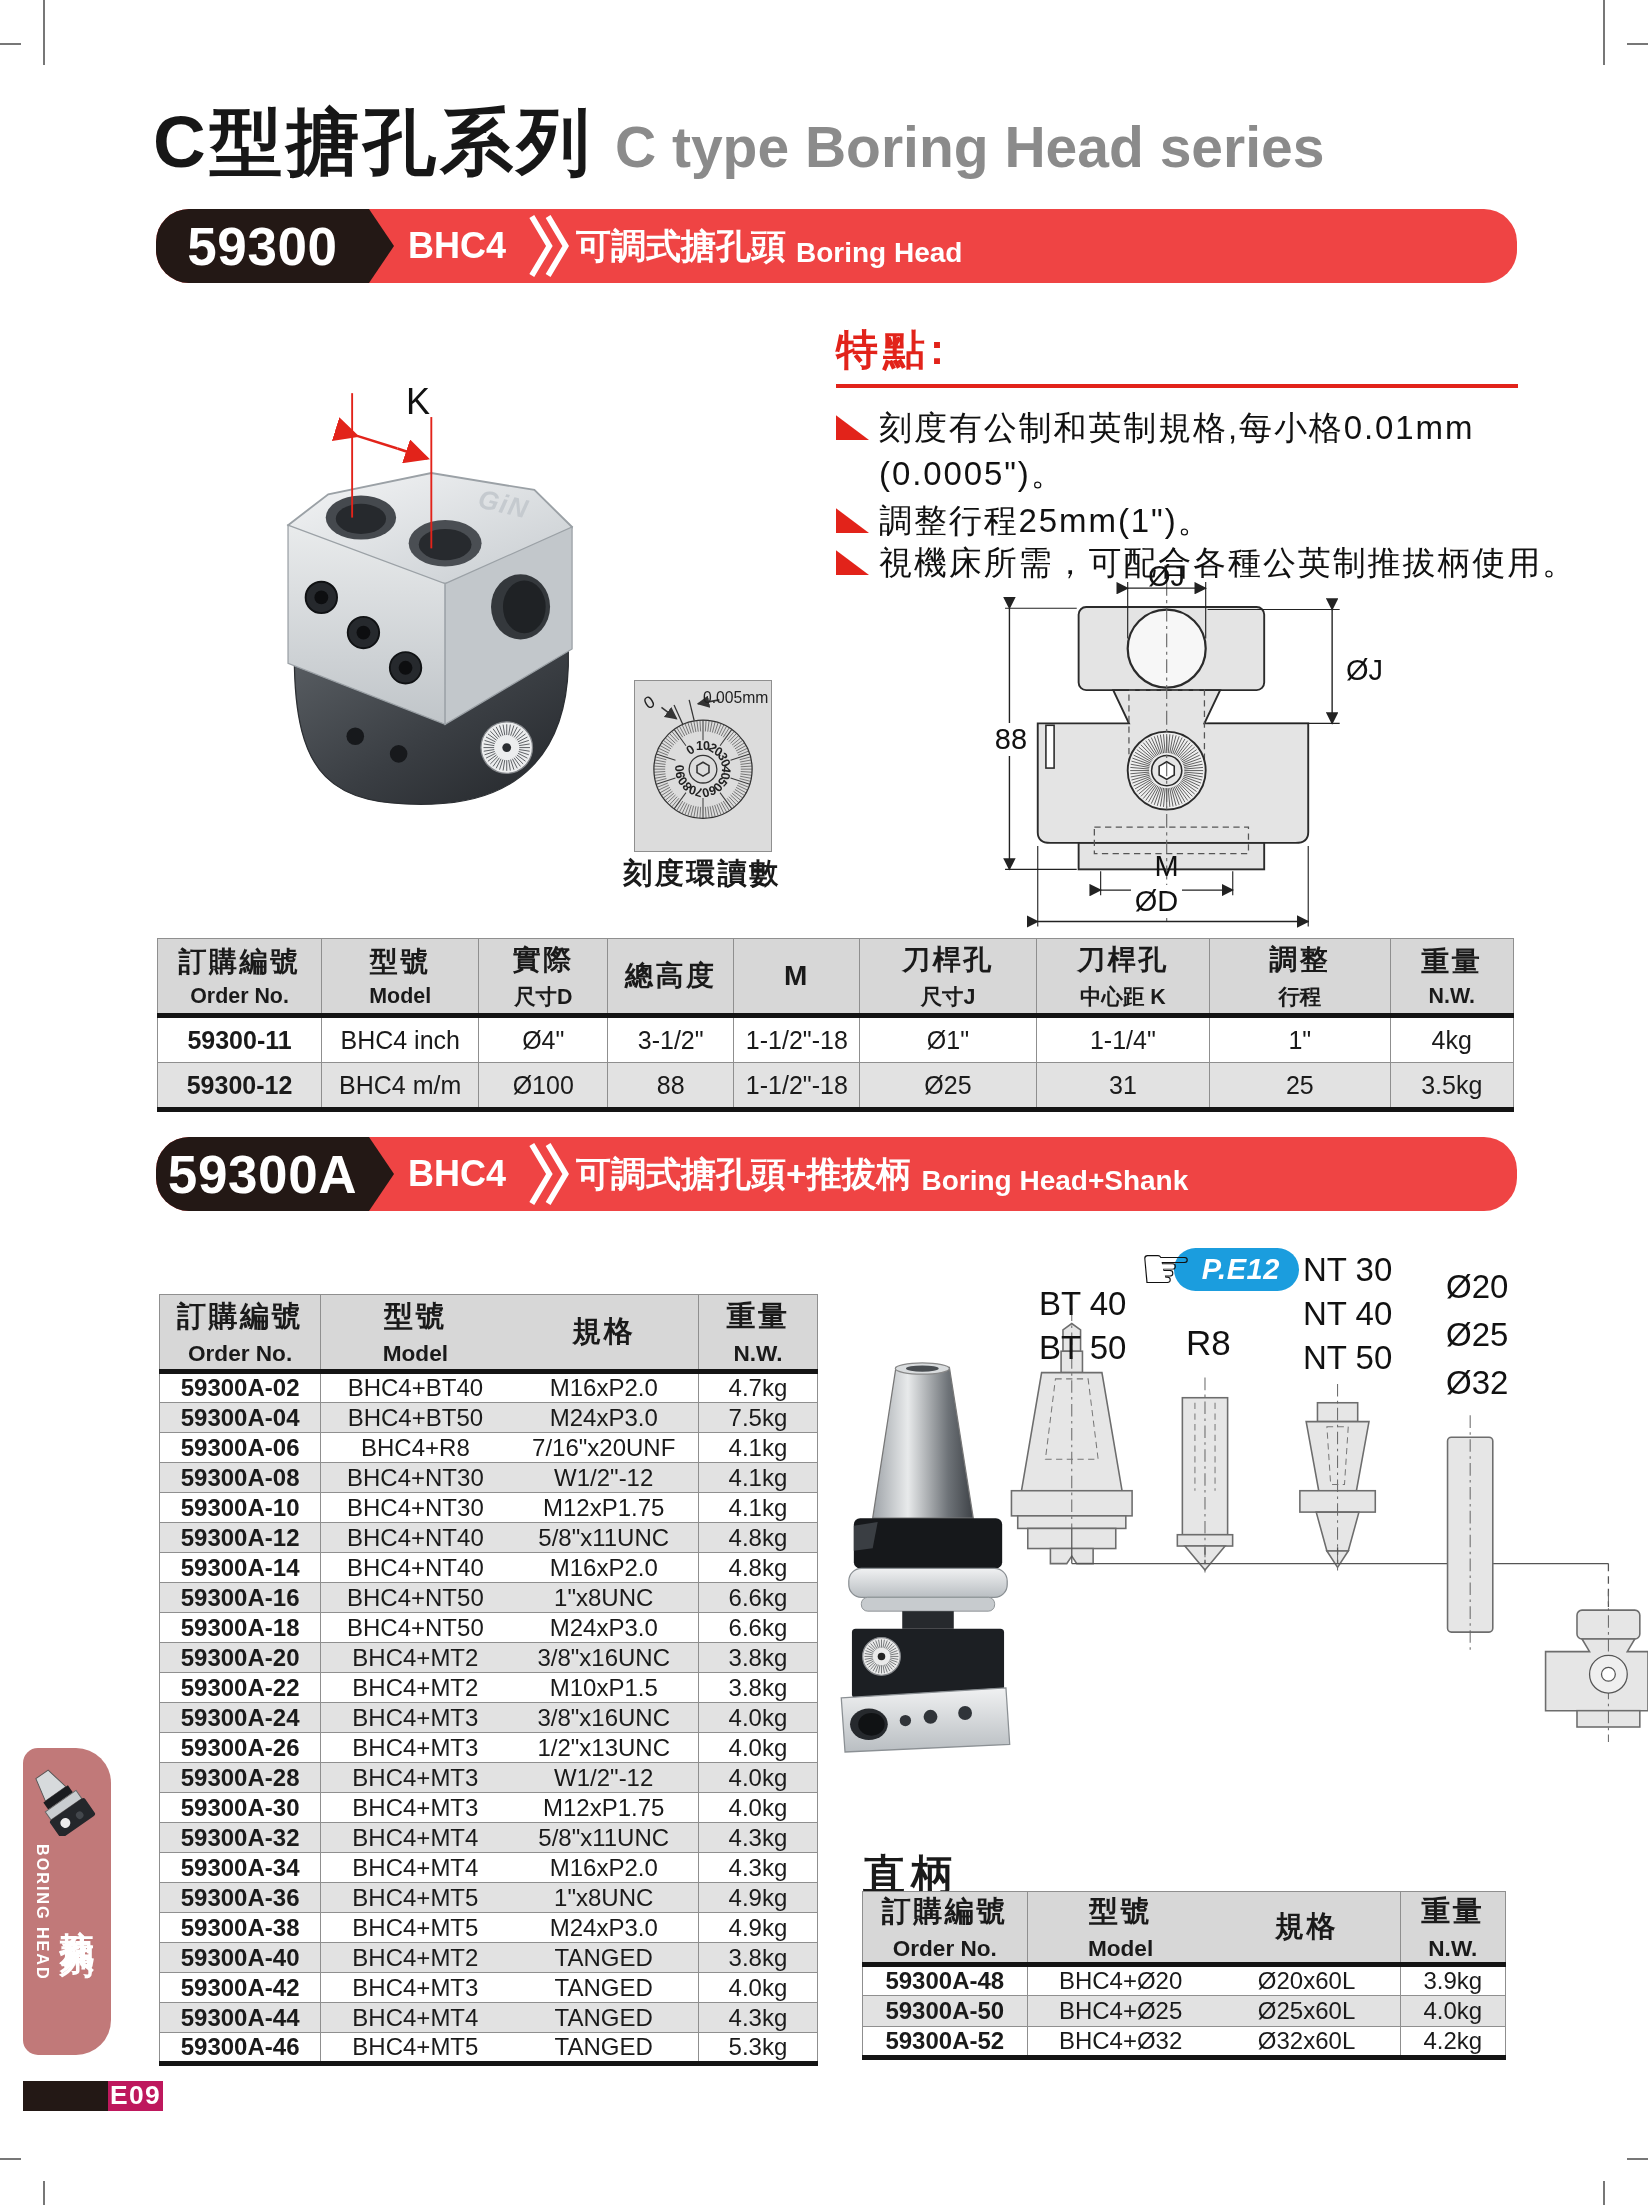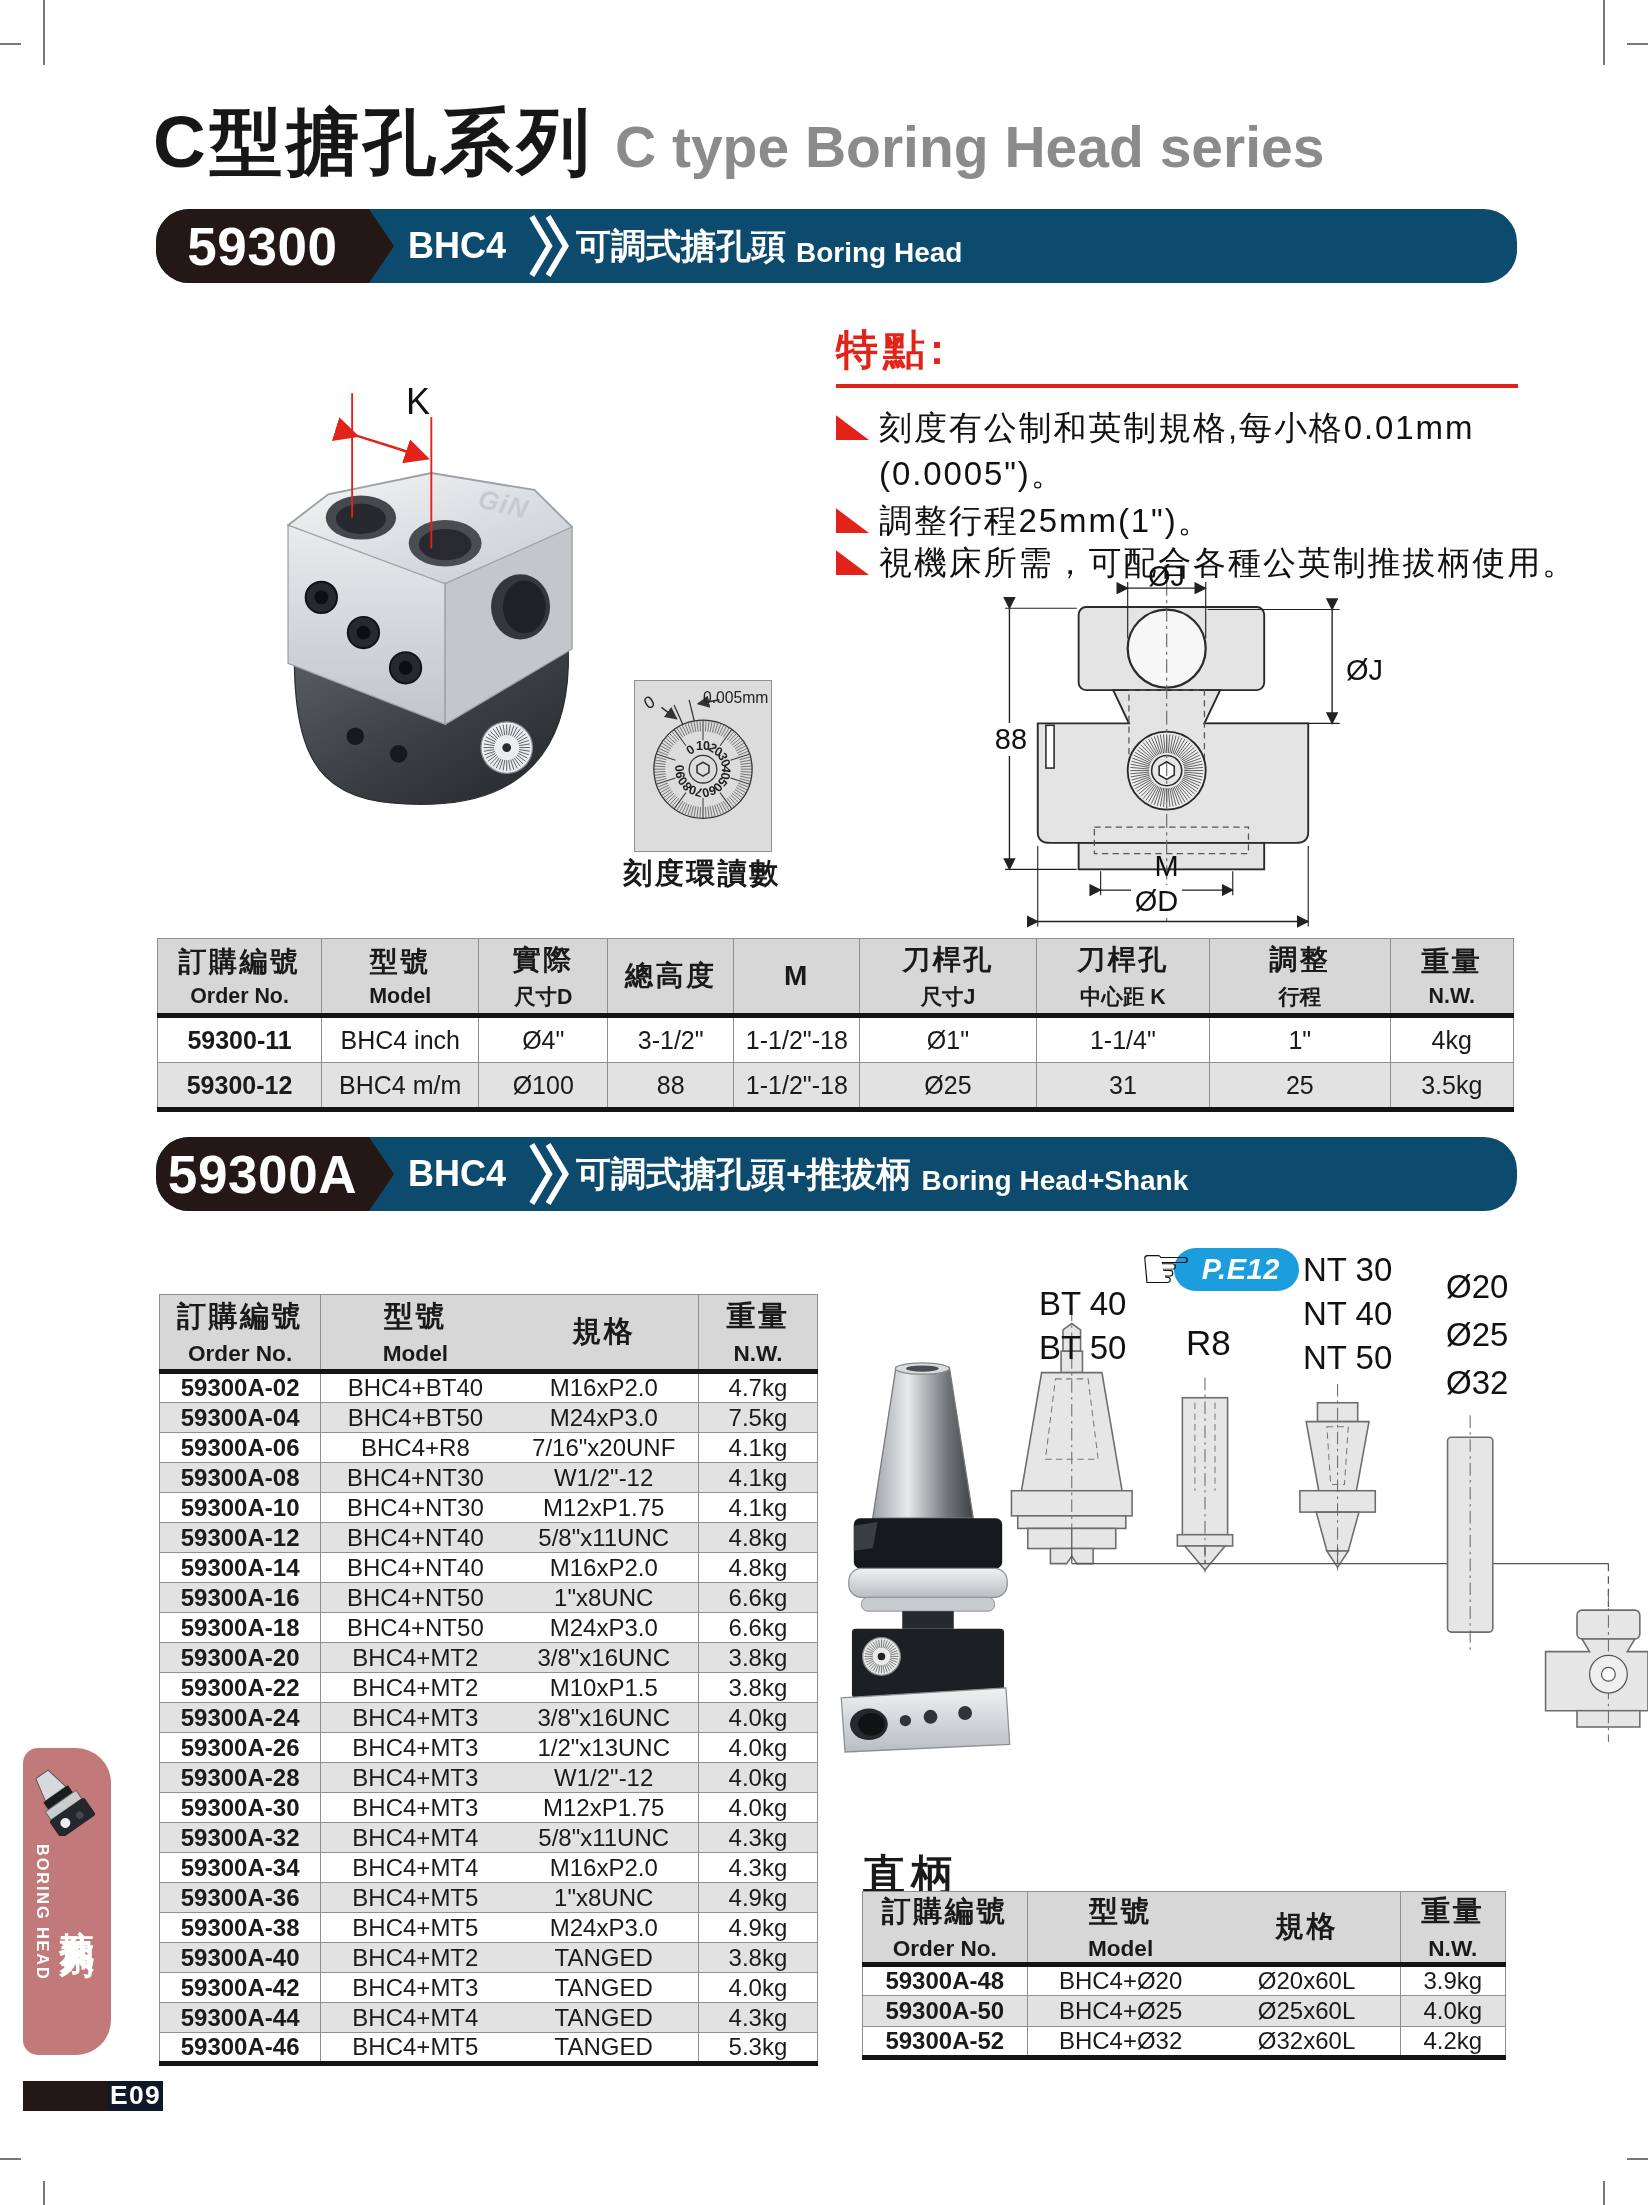--- a/index.html
+++ b/index.html
@@ -9,21 +9,21 @@
 
   
   .crop{position:absolute;background:#777;}
 
   
   #title-row{left:153px;top:94px;display:flex;align-items:baseline;white-space:nowrap;}
   #title-zh{font-size:73px;font-weight:bold;letter-spacing:3.8px;color:#171717;}
   #title-en{font-size:57px;font-weight:bold;color:#8b8b8b;margin-left:21.4px;}
 
   
-  .banner{position:absolute;left:156px;width:1361px;height:74px;background:#0c4a6e;border-radius:33px;}
+  .banner{position:absolute;left:156px;width:1361px;height:74px;background:#ef4444;border-radius:33px;}
   .b-black{position:absolute;left:0;top:0;bottom:0;width:213px;background:#231815;border-radius:33px 0 0 33px;
            display:flex;align-items:center;justify-content:center;}
   .b-black::after{content:"";position:absolute;left:100%;top:0;
            border-top:37px solid transparent;border-bottom:37px solid transparent;border-left:25px solid #231815;}
   .b-code{color:#fff;font-size:53px;font-weight:bold;letter-spacing:0.6px;}
   .b-model{position:absolute;left:252px;top:0;height:100%;display:flex;align-items:center;
            color:#fff;font-size:36px;font-weight:bold;}
   .b-chev{position:absolute;left:372px;top:5px;}
   .b-title{position:absolute;left:420px;top:0;height:100%;display:flex;align-items:baseline;white-space:nowrap;}
   .b-title .zh{font-size:35px;font-weight:bold;color:#fff;align-self:center;}
@@ -94,21 +94,21 @@
 
   
   #sidebar{left:22.6px;top:1748px;width:88px;height:307px;background:#C17979;border-radius:15px 35px 35px 15px;
            display:flex;flex-direction:column;align-items:center;}
   #side-text{display:flex;flex-direction:row;align-items:center;margin-top:8.8px;}
   #side-en{writing-mode:vertical-rl;text-orientation:sideways;font-size:16.3px;font-weight:bold;color:#fff;letter-spacing:1.9px;}
   #side-zh{writing-mode:vertical-rl;text-orientation:upright;font-size:34px;font-weight:bold;color:#fff;letter-spacing:5px;margin-left:2.5px;}
 
   
   #footer-black{left:22.6px;top:2081px;width:86px;height:29.6px;background:#231815;}
-  #footer-red{left:108px;top:2081px;width:55px;height:29.6px;background:#0f172a;color:#fff;
+  #footer-red{left:108px;top:2081px;width:55px;height:29.6px;background:#be185d;color:#fff;
               display:flex;align-items:center;justify-content:center;font-size:26.4px;font-weight:bold;letter-spacing:1.3px;}
 
   
   #k-label{left:406px;top:381px;font-size:36px;color:#111;}
   #gin-logo{left:478px;top:489px;font-size:26.4px;font-weight:bold;font-style:italic;color:#C5CACF;transform:rotate(13deg);letter-spacing:1.3px;}
 
   svg{display:block;}
 </style>
 </head>
 <body>

